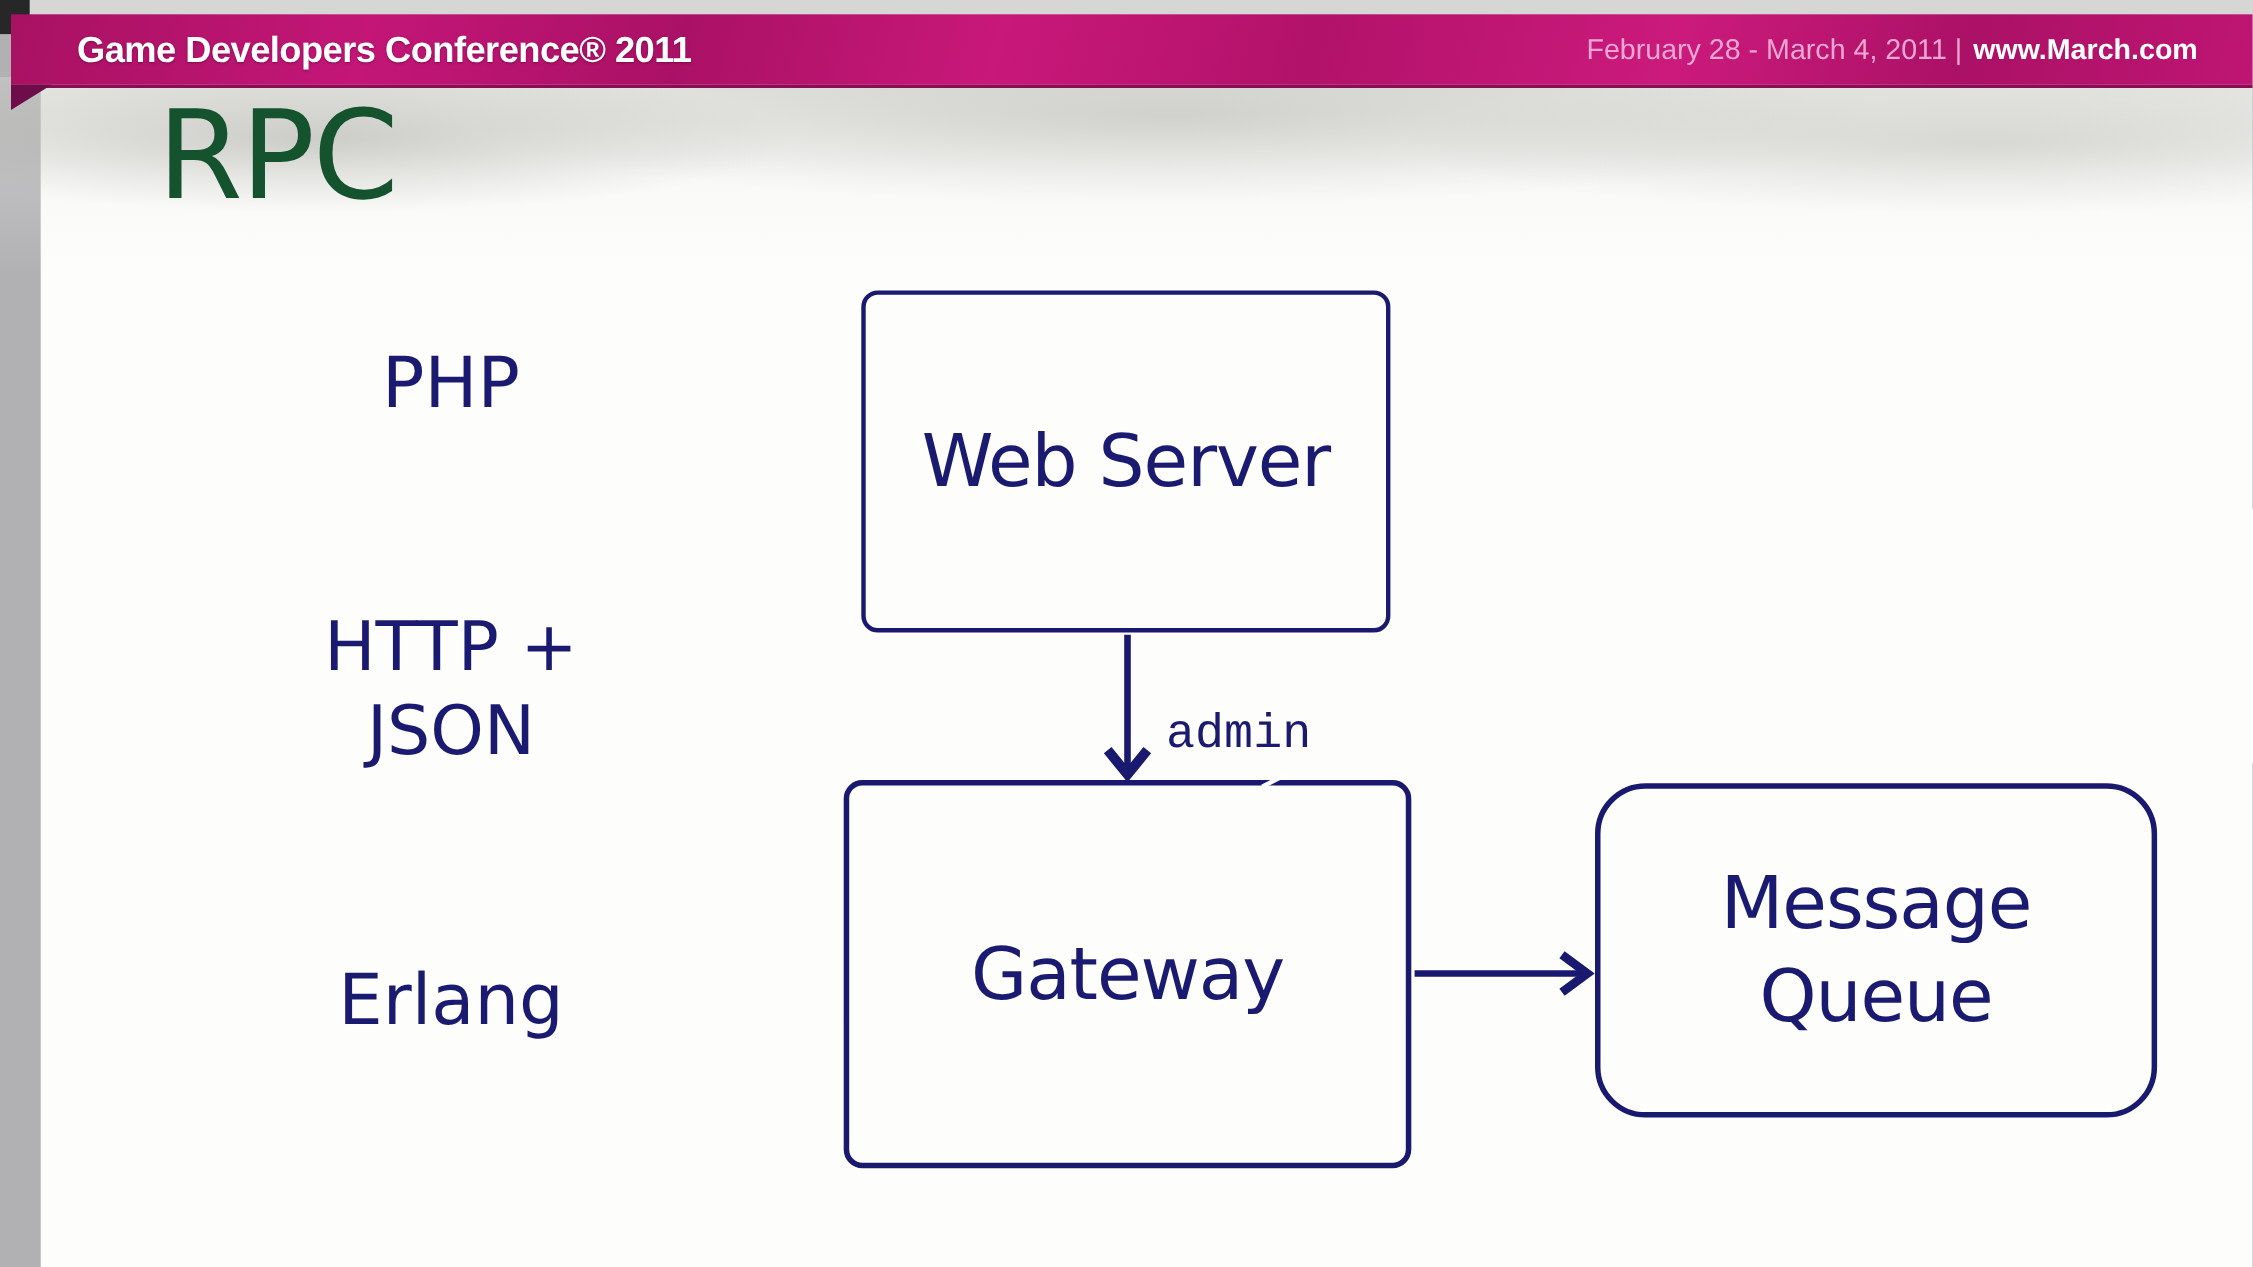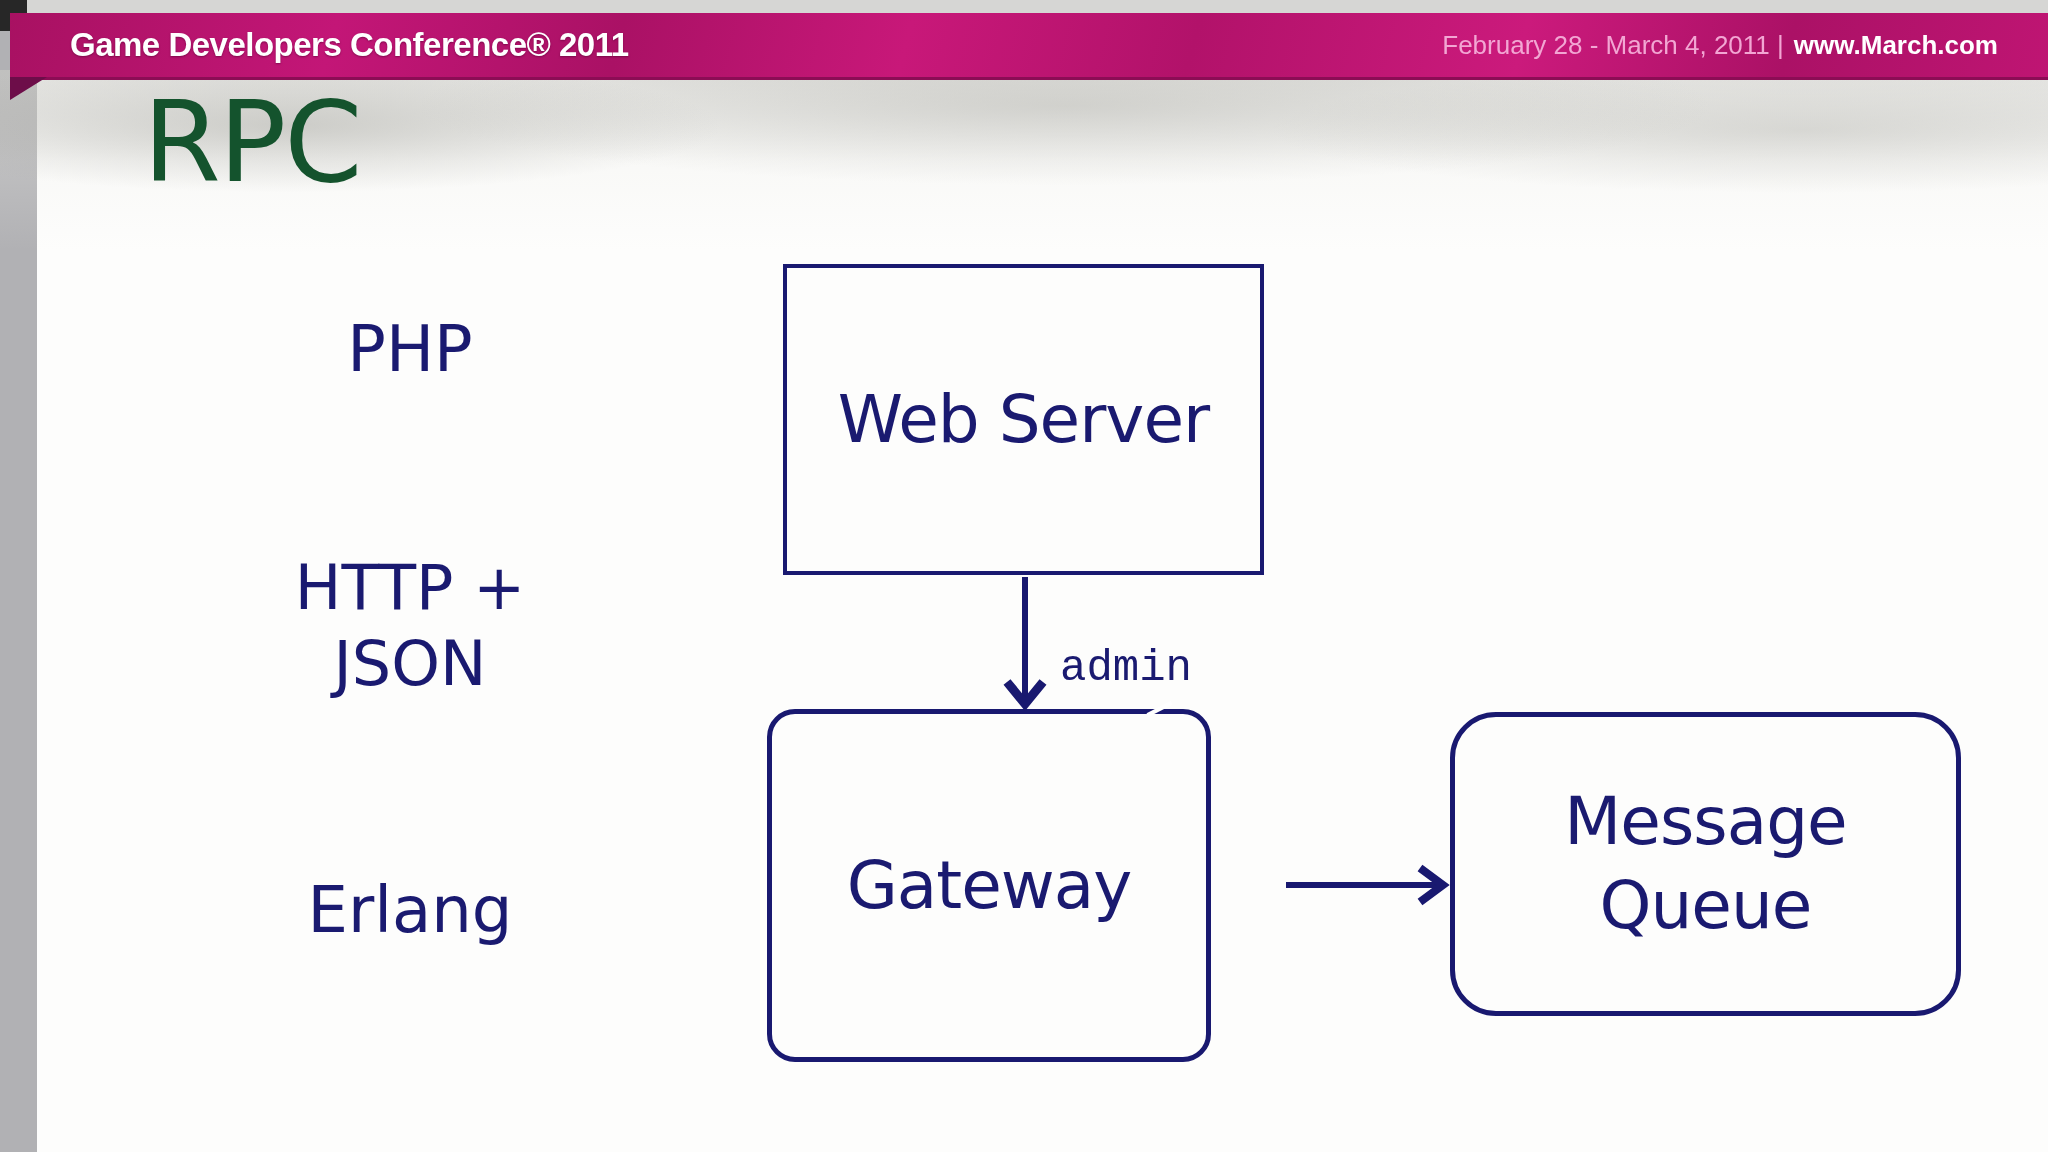--- a/index.html
+++ b/index.html
@@ -54,22 +54,22 @@
   }
   .label-php{top:317px;font-size:64px;}
   .label-httpjson{top:550px;font-size:62px;line-height:76px;}
   .label-erlang{top:878px;font-size:64px;}
   
   .node{
     position:absolute;box-sizing:border-box;border:4px solid #191970;
     display:flex;align-items:center;justify-content:center;
     color:#1a1a70;text-align:center;background:transparent;
   }
-  .node-webserver{left:783px;top:264px;width:481px;height:311px;font-size:66px;letter-spacing:-1px;}
-  .node-gateway{left:767px;top:709px;width:444px;height:353px;border-width:5px;border-radius:28px;font-size:66px;letter-spacing:-1px;}
+  .node-webserver{left:783px;top:264px;width:481px;height:311px;font-size:66px;letter-spacing:-1px;border-radius:15px;}
+  .node-gateway{left:767px;top:709px;width:516px;height:353px;border-width:5px;border-radius:17px;font-size:66px;letter-spacing:-1px;}
   .node-mq{left:1450px;top:712px;width:511px;height:304px;border-width:5px;border-radius:46px;font-size:66px;line-height:84px;letter-spacing:-1px;}
   .edge-label{
     position:absolute;left:1060px;top:640px;
     font-family:"Liberation Mono", monospace;font-size:44px;color:#1a1a70;line-height:56px;
   }
   .arrows{position:absolute;left:0;top:0;pointer-events:none;}
   .cursor-slash{
     position:absolute;left:1146px;top:707px;width:27px;height:4px;
     background:#ffffff;transform:rotate(-27deg);
   }

